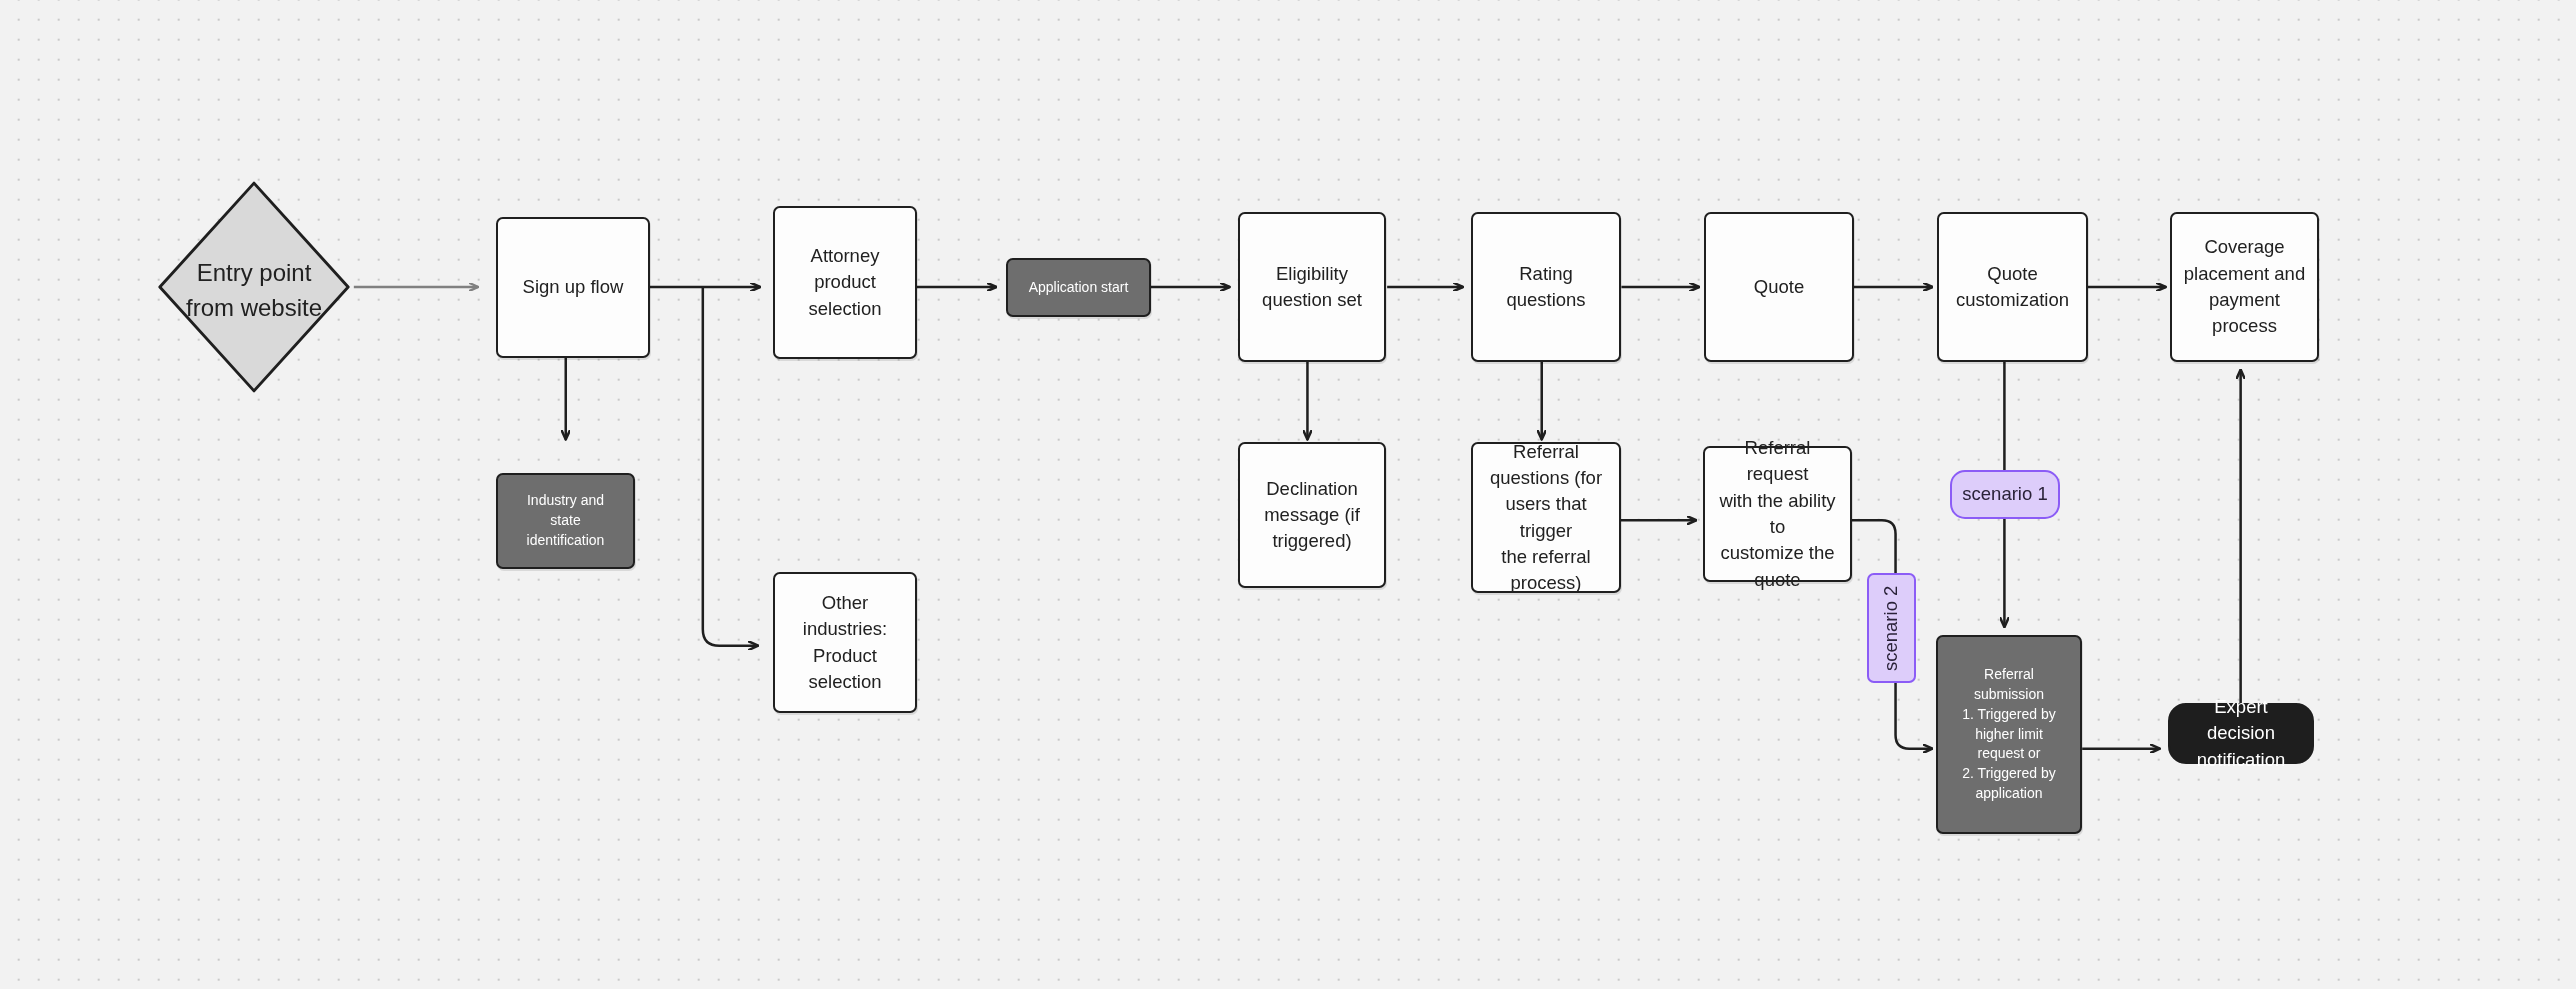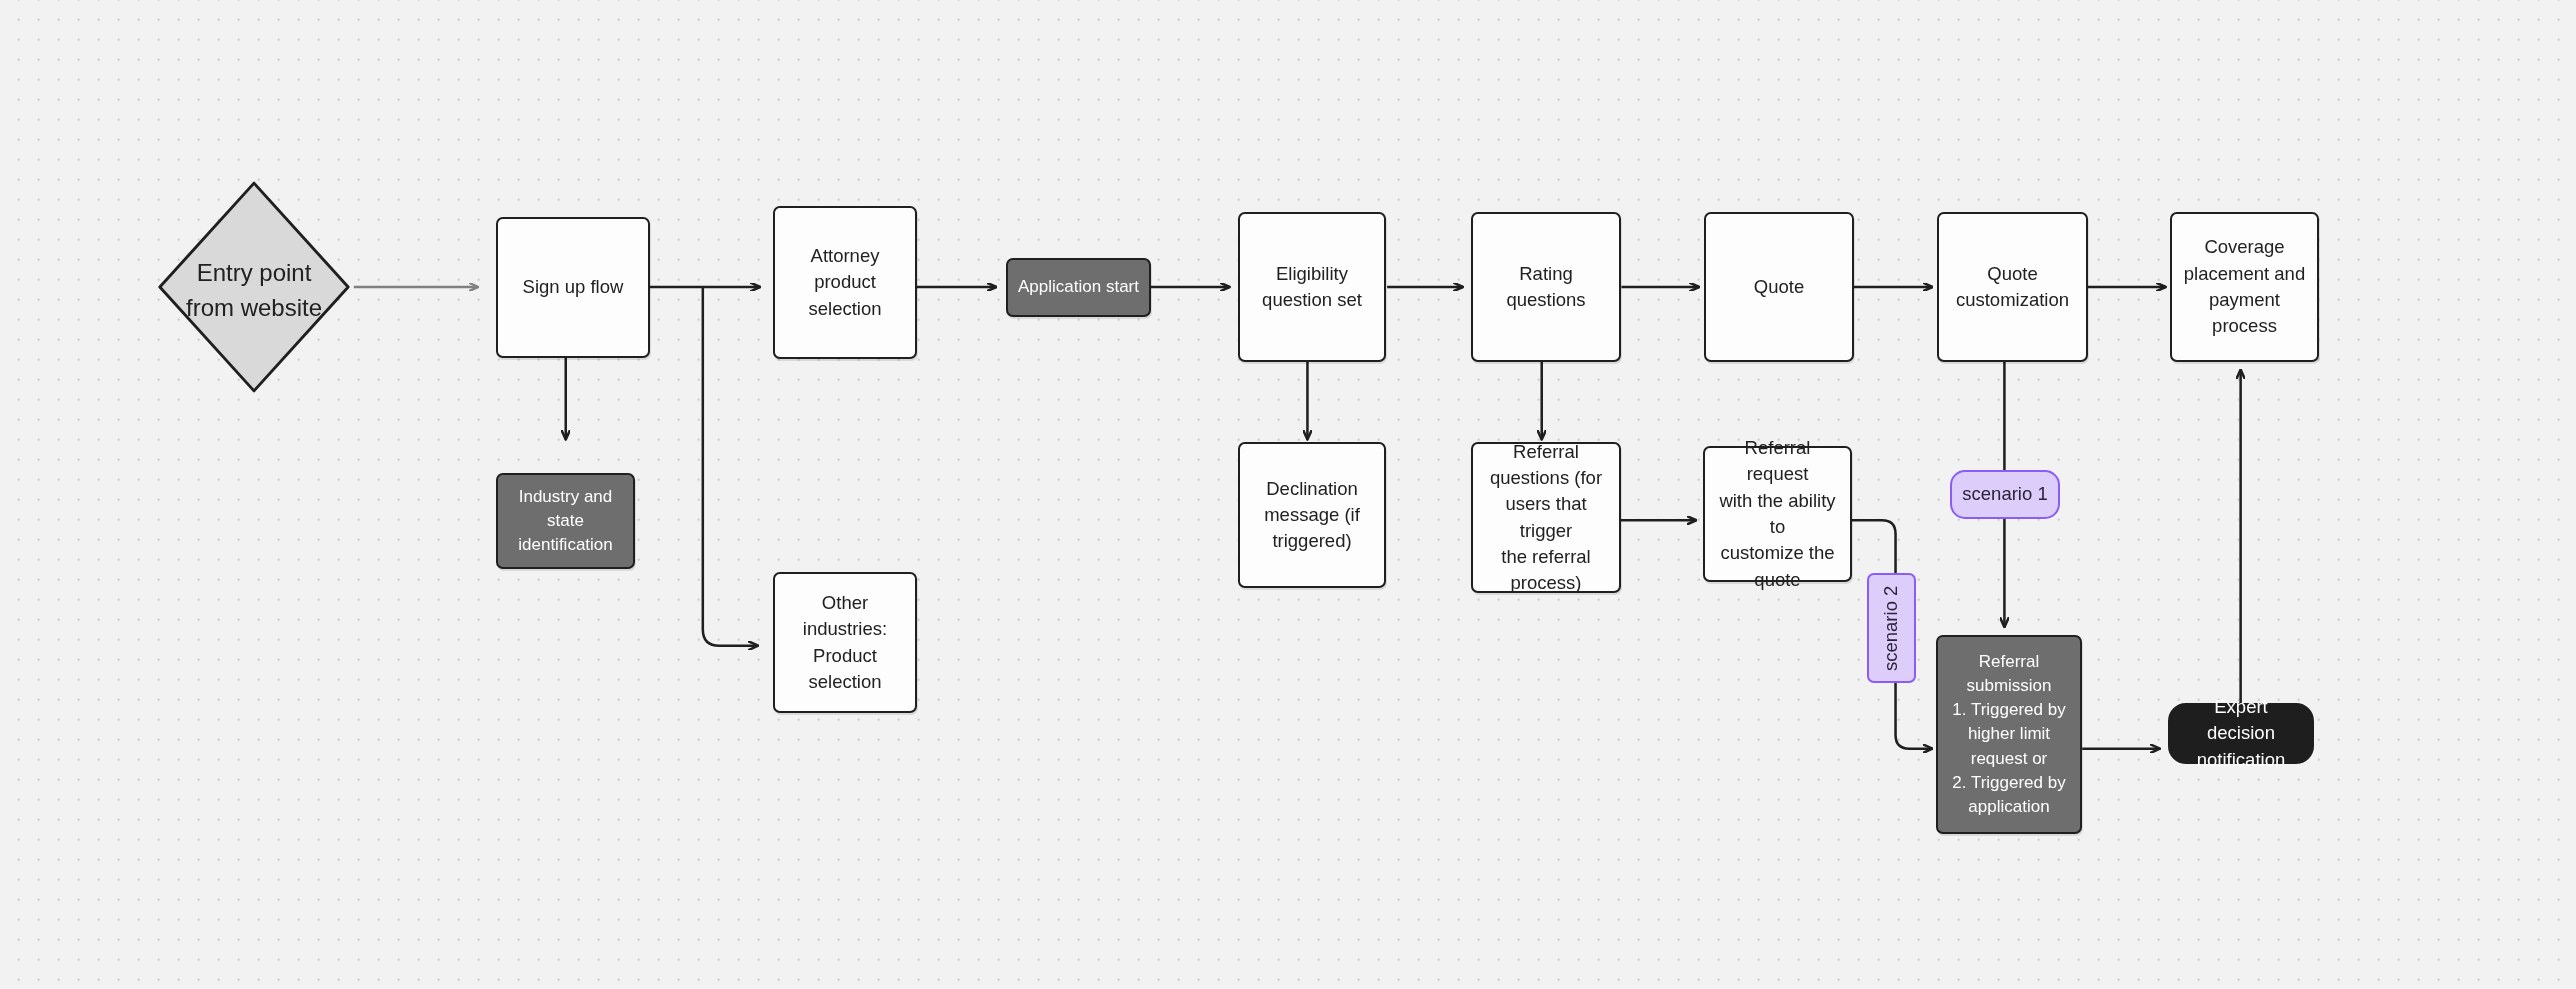--- a/index.html
+++ b/index.html
@@ -48,21 +48,21 @@
     padding: 5.8px 9.7px;
     box-shadow: 1px 1.9px 0 rgba(0,0,0,0.10);
   }
 
   
   .node.gray {
     background: #6e6e6e;
     border: 2.3px solid #1f1f1f;
     border-radius: 6.8px;
     color: #ffffff;
-    font-size: 17px;
+    font-size: 14px;
     padding: 5.8px 9.7px;
     box-shadow: 1px 1.9px 0 rgba(0,0,0,0.10);
   }
 
   
   .node.dark {
     background: #1e1e1e;
     border: 2.3px solid #1e1e1e;
     border-radius: 18px;
     color: #ffffff;

